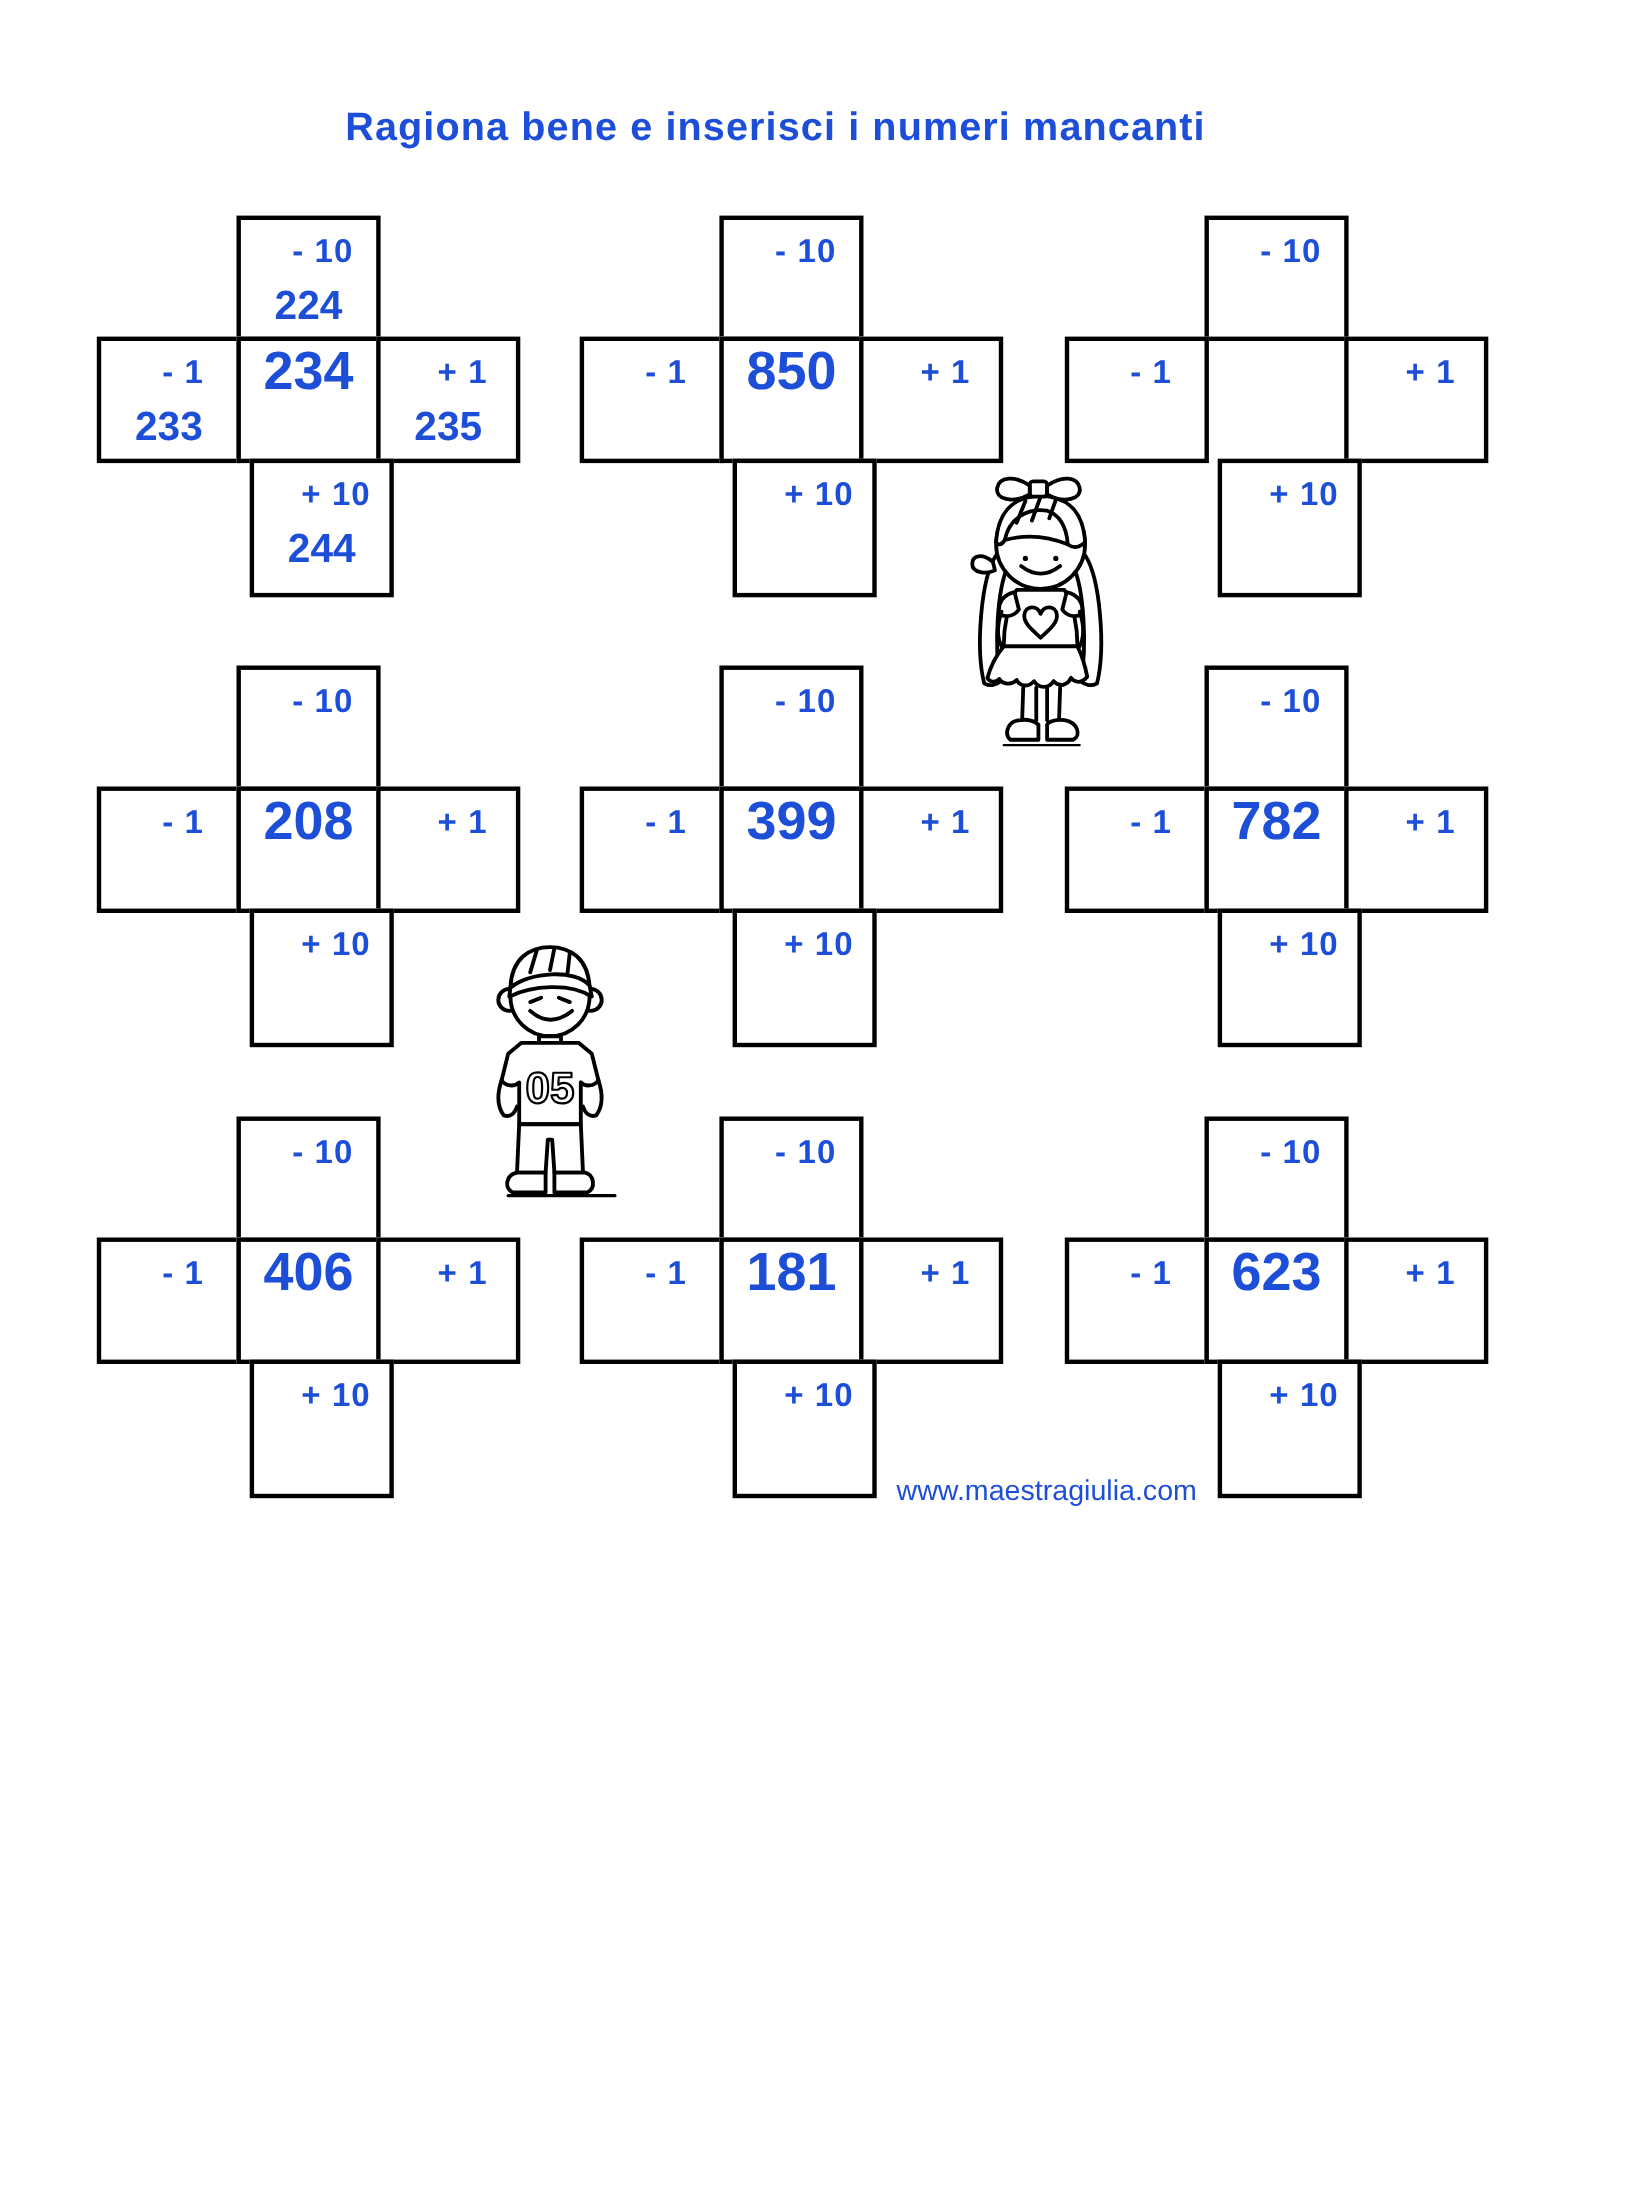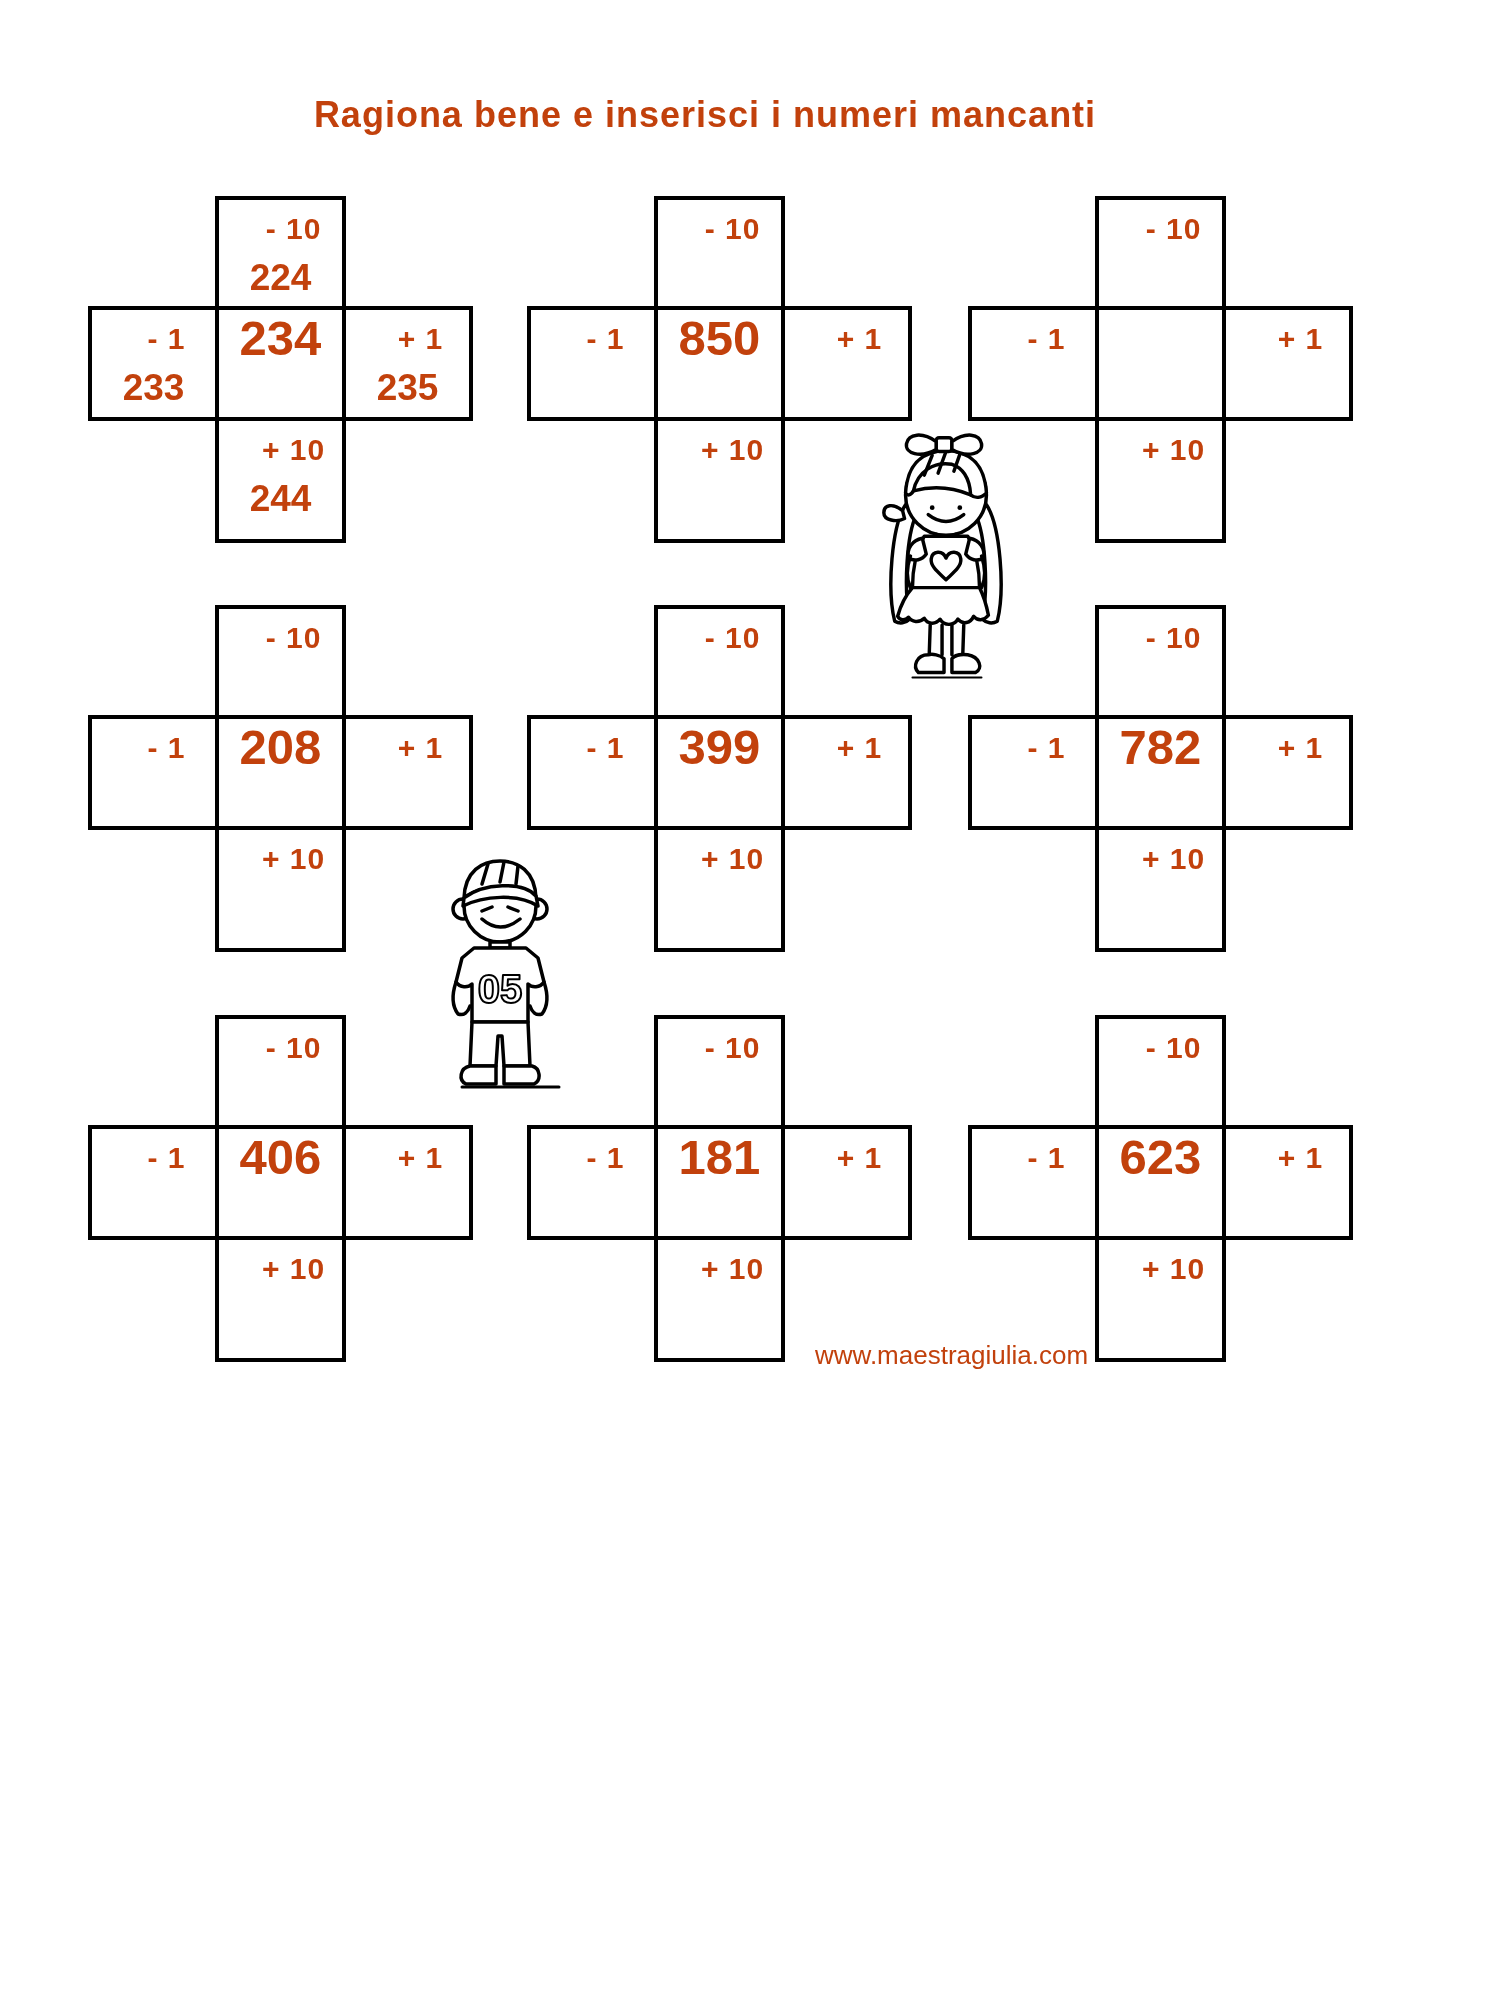--- a/index.html
+++ b/index.html
@@ -1,26 +1,26 @@
 <!DOCTYPE html>
 <html><head>
 <meta charset="utf-8">
 <style>
   html,body{margin:0;padding:0;background:#fff;}
   .page{position:relative;width:1500px;height:1836px;background:#fff;overflow:hidden;
-        font-family:"Liberation Sans",sans-serif;color:#c2410c;}
+        font-family:"Liberation Sans",sans-serif;color:#1d4ed8;}
   .title{position:absolute;left:0;top:94px;width:1410px;margin:0;text-align:center;
          font-size:36px;font-weight:bold;letter-spacing:1px;}
   .cross{position:absolute;width:385px;height:347px;}
   .box{position:absolute;background:#fff;border:4px solid #000;box-sizing:border-box;text-align:center;}
   .box.top{left:127px;top:0;width:131px;height:114px;}
   .box.left{left:0;top:110px;width:131px;height:115px;}
   .box.center{left:127px;top:110px;width:131px;height:115px;display:flex;justify-content:center;}
   .box.right{left:254px;top:110px;width:131px;height:115px;}
-  .box.bottom{left:127px;top:221px;width:131px;height:126px;}
+  .box.bottom{left:139px;top:221px;width:131px;height:126px;}
   .lbl{margin-top:13px;font-size:30px;line-height:32px;font-weight:bold;letter-spacing:1px;padding-left:26px;}
   .ans{margin-top:9px;font-size:37px;line-height:47px;font-weight:bold;}
   .num{font-size:49px;font-weight:bold;}
   .site{position:absolute;left:815px;top:1341px;font-size:26px;line-height:28px;}
   .girl{position:absolute;left:872px;top:430px;width:148px;height:260px;}
   .boy{position:absolute;left:438px;top:853px;width:125px;height:238px;}
 </style>
 </head>
 <body>
 

